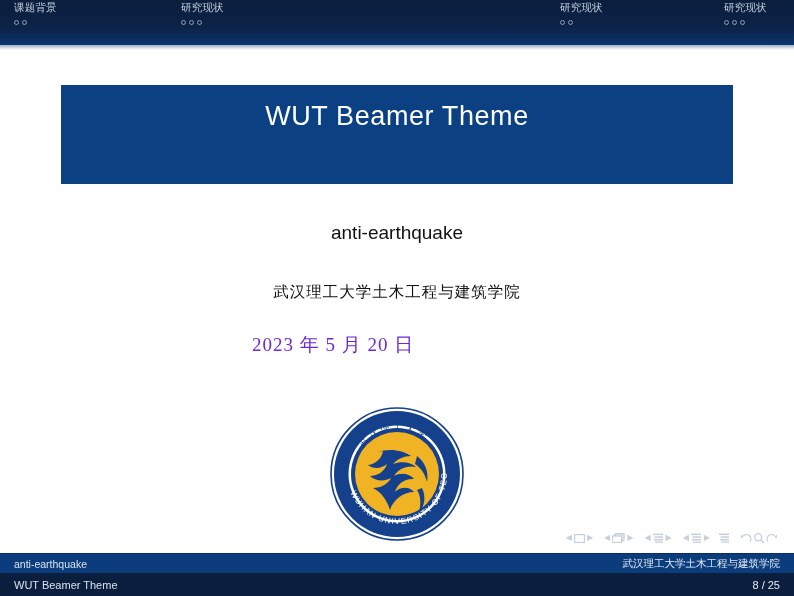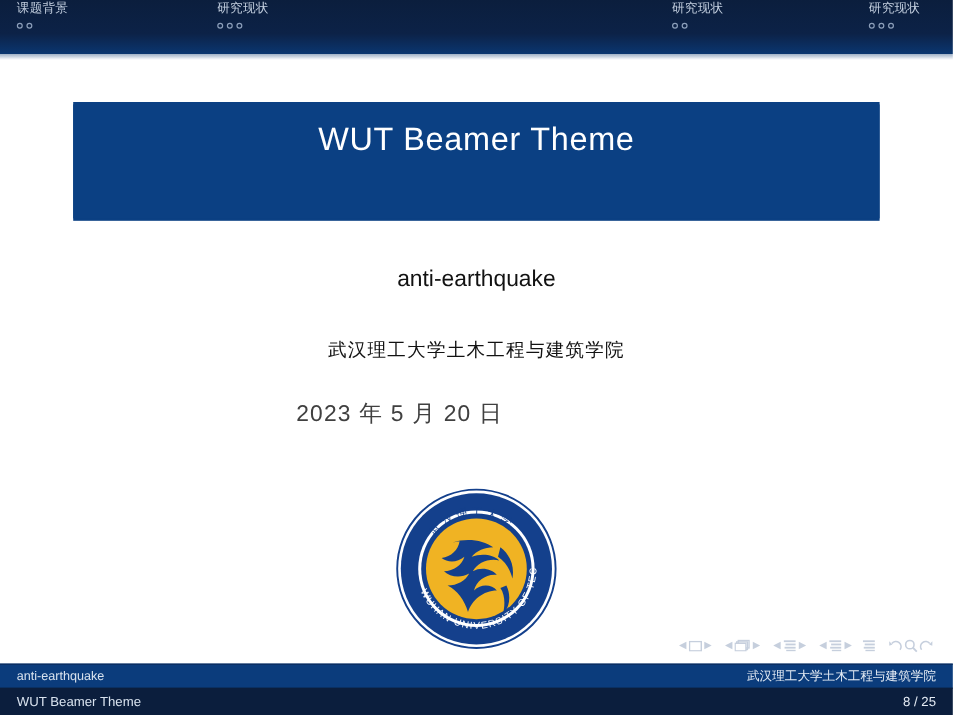--- a/index.html
+++ b/index.html
@@ -118,22 +118,22 @@
     font-family: "Liberation Serif", serif;
     letter-spacing: 1px;
   }
   .date {
     position: absolute;
     left: 0;
     top: 332px;
     width: 666px;
     text-align: center;
     font-size: 19px;
-    color: #404040;
-    font-family: Liberation Sans, sans-serif;
+    color: #6d28d9;
+    font-family: Liberation Serif, serif;
     letter-spacing: 1px;
   }
 
   
   .logo-wrap {
     position: absolute;
     left: 327px;
     top: 404px;
     width: 140px;
     height: 140px;

